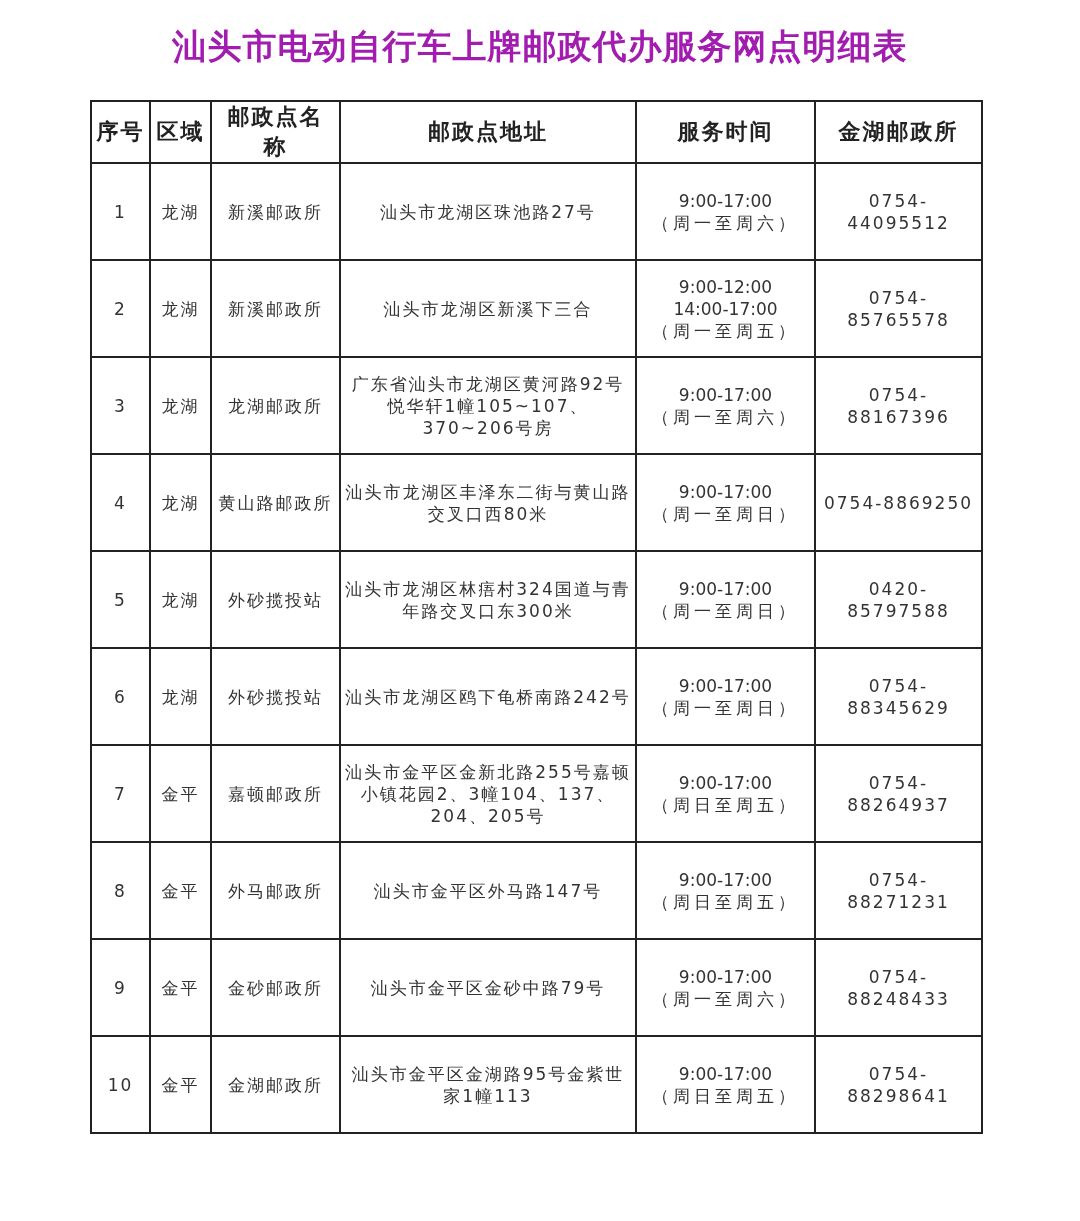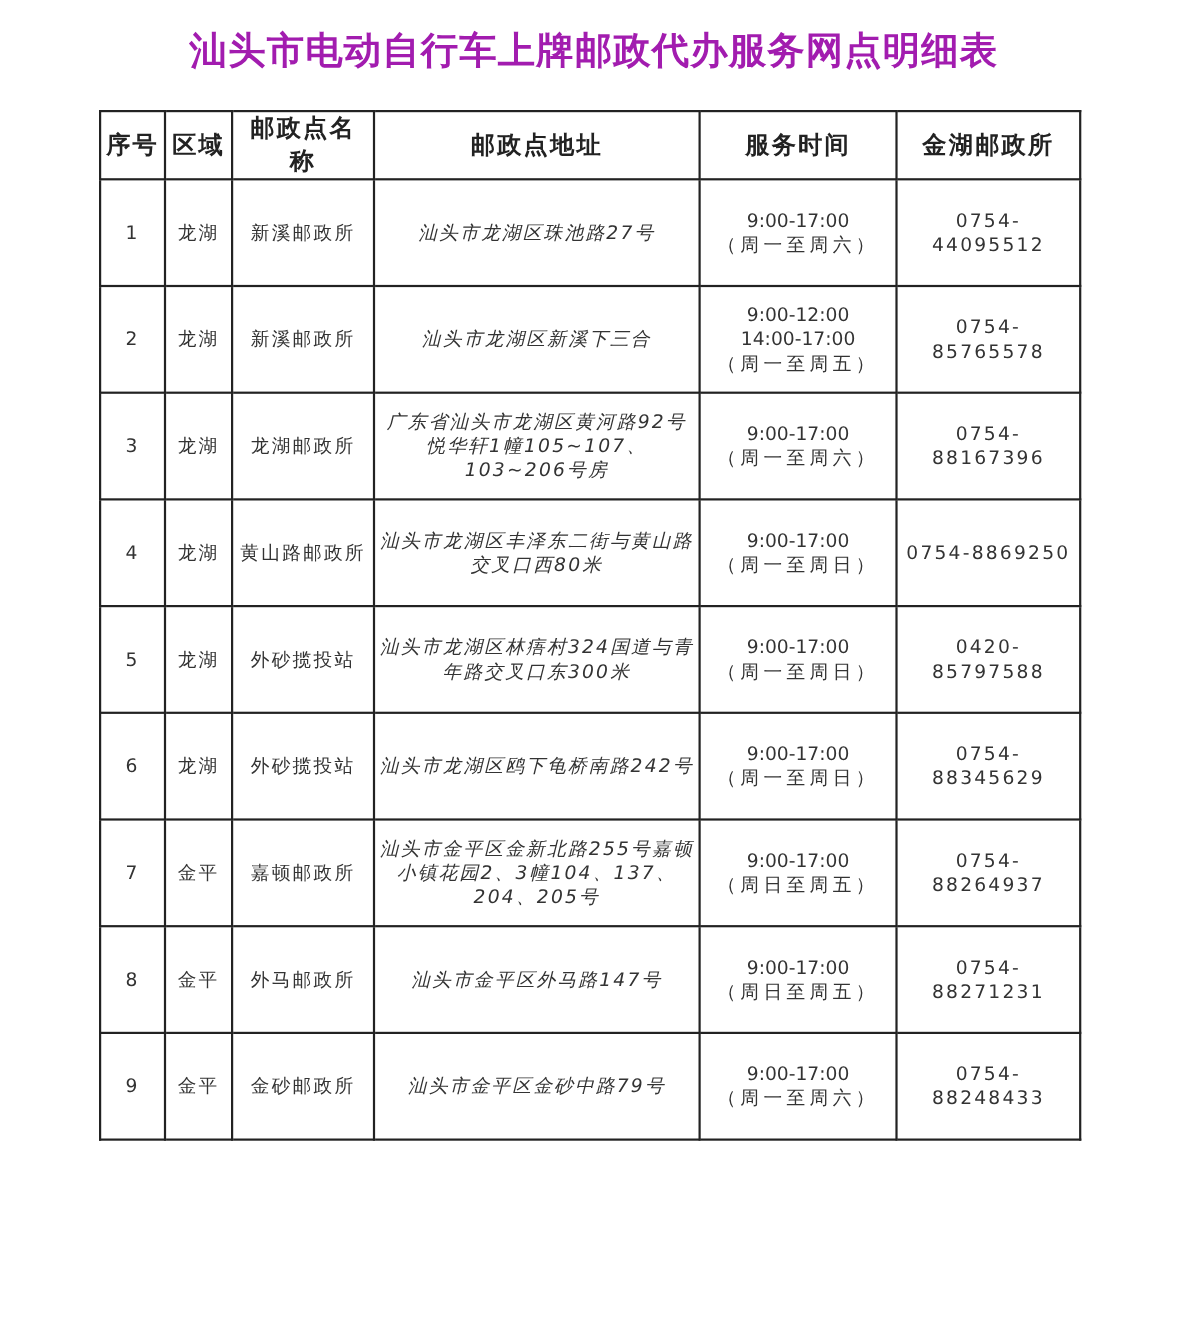--- a/index.html
+++ b/index.html
@@ -21,21 +21,21 @@
       padding: 0 4px; box-sizing: border-box;
     }
     table.grid th {
       height: 50px; font-size: 22px; font-weight: bold; color: #222222; letter-spacing: 2px;
     }
     table.grid td { height: 97px; font-size: 17px; line-height: 22px; letter-spacing: 2px; }
     td.num { font-size: 17px; letter-spacing: 0; }
     td.phone { font-size: 17px; letter-spacing: 0; }
     td.hours .line { display: block; letter-spacing: 0; }
     td.hours .days { letter-spacing: 4px; }
-    td.addr { padding: 0 6px; font-style: italic; }
+    td.addr { padding: 0 6px; }
   </style>
 </head>
 <body>
 
 <div class="title">汕头市电动自行车上牌邮政代办服务网点明细表</div>
 
 <table class="grid">
   <colgroup>
     <col style="width:59px">
       <col style="width:61px">
@@ -75,21 +75,21 @@
           <span class="line">9:00-12:00</span>
           <span class="line">14:00-17:00</span>
           <span class="line days">（周一至周五）</span>
         </td>
         <td class="phone">0754-85765578</td>
       </tr>
       <tr>
         <td class="num">3</td>
         <td class="district">龙湖</td>
         <td class="name">龙湖邮政所</td>
-        <td class="addr">广东省汕头市龙湖区黄河路92号悦华轩1幢105~107、103~206号房</td>
+        <td class="addr">广东省汕头市龙湖区黄河路92号悦华轩1幢105~107、370~206号房</td>
         <td class="hours">
           <span class="line">9:00-17:00</span>
           <span class="line days">（周一至周六）</span>
         </td>
         <td class="phone">0754-88167396</td>
       </tr>
       <tr>
         <td class="num">4</td>
         <td class="district">龙湖</td>
         <td class="name">黄山路邮政所</td>
@@ -148,14 +148,25 @@
         <td class="num">9</td>
         <td class="district">金平</td>
         <td class="name">金砂邮政所</td>
         <td class="addr">汕头市金平区金砂中路79号</td>
         <td class="hours">
           <span class="line">9:00-17:00</span>
           <span class="line days">（周一至周六）</span>
         </td>
         <td class="phone">0754-88248433</td>
       </tr>
+      <tr>
+        <td class="num">10</td>
+        <td class="district">金平</td>
+        <td class="name">金湖邮政所</td>
+        <td class="addr">汕头市金平区金湖路95号金紫世家1幢113</td>
+        <td class="hours">
+          <span class="line">9:00-17:00</span>
+          <span class="line days">（周日至周五）</span>
+        </td>
+        <td class="phone">0754-88298641</td>
+      </tr>
     </tbody>
 </table>
 
 </body></html>

